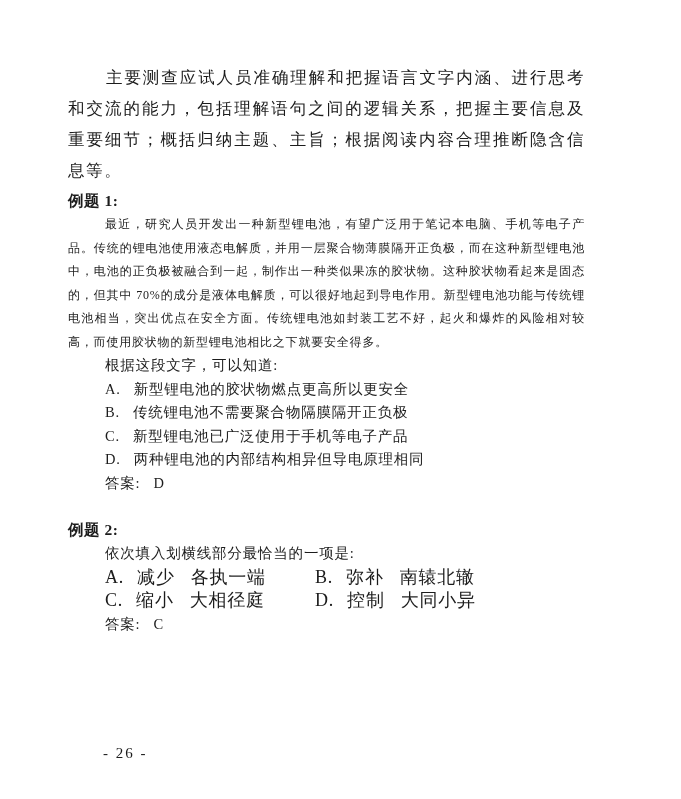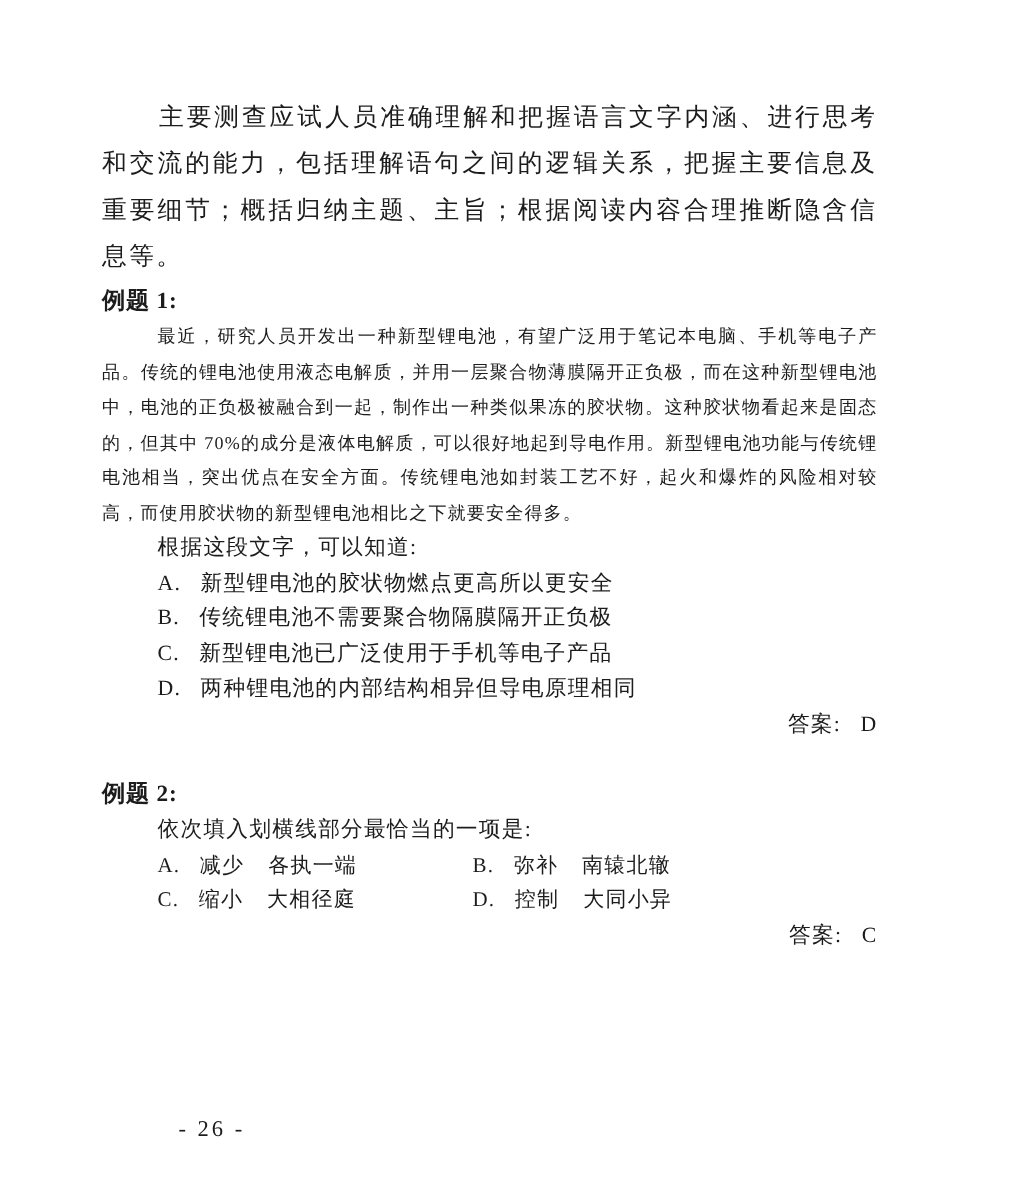--- a/index.html
+++ b/index.html
@@ -47,41 +47,40 @@
     line-height: 23.5px;
     letter-spacing: 0.8px;
     margin-left: 37px;
   }
   .opt-label { display: inline-block; margin-right: 13px; }
   .answer-line {
     font-size: 14.5px;
     line-height: 23.5px;
     letter-spacing: 0.8px;
     margin-left: 37px;
-    text-align: right;
   }
   .answer-value { margin-left: 13px; }
   .options-grid {
     display: grid;
     grid-template-columns: 210px auto;
     margin-left: 37px;
-    font-size: 14px;
+    font-size: 18px;
     line-height: 23.5px;
     letter-spacing: 0.8px;
   }
   .word-1 { margin-right: 16px; }
   .blank {
     display: inline-block;
     width: 46px;
     border-bottom: 1.3px solid #1c1c1c;
   }
   .ex2-heading-extra { margin-top: 22px; }
   .page-number {
     position: absolute;
-    left: 119px; top: 745px;
+    left: 103px; top: 745px;
     font-size: 15px;
     letter-spacing: 2px;
   }
 </style>
 </head>
 <body>
 
 <div class="page-content">
 
   <p class="intro">主要测查应试人员准确理解和把握语言文字内涵、进行思考和交流的能力，包括理解语句之间的逻辑关系，把握主要信息及重要细节；概括归纳主题、主旨；根据阅读内容合理推断隐含信息等。</p>

